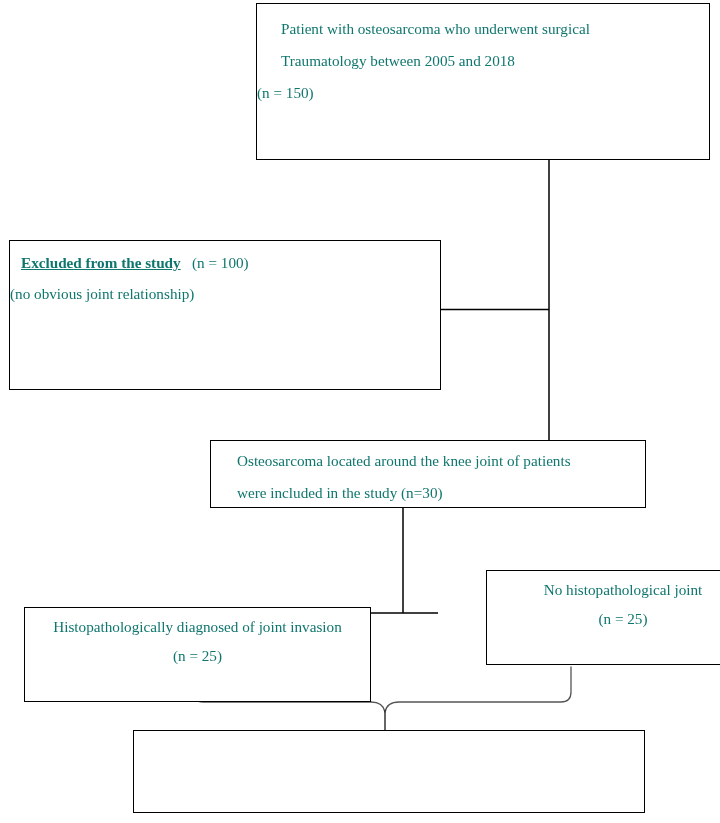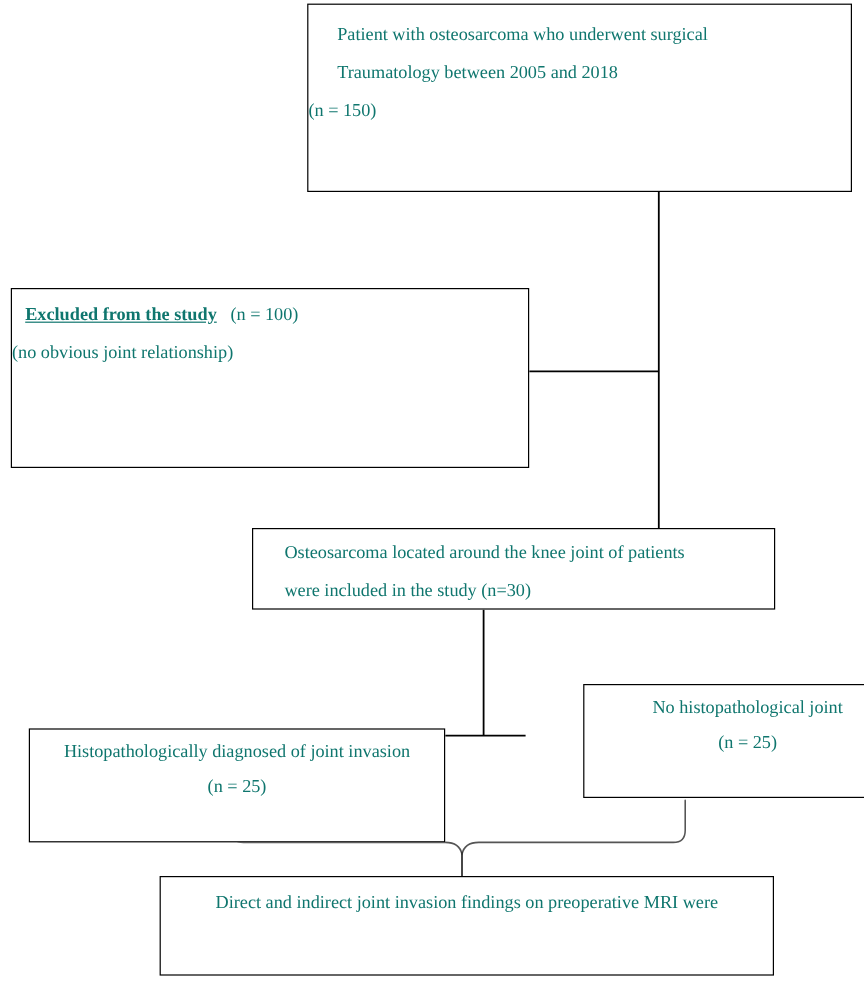--- a/index.html
+++ b/index.html
@@ -173,17 +173,16 @@
 
   <div class="flow-box" id="box-no-invasion">
     <div class="box-inner">
       <span class="flow-line">No histopathological joint</span>
       <span class="flow-line">(n = 25)</span>
     </div>
   </div>
 
   <div class="flow-box" id="box-outcome">
     <div class="box-inner">
-      <span class="flow-line">Direct and indirect joint invasion findings on preoperative MRI were</span>
     </div>
   </div>
 
 </div>
 
 </body></html>

